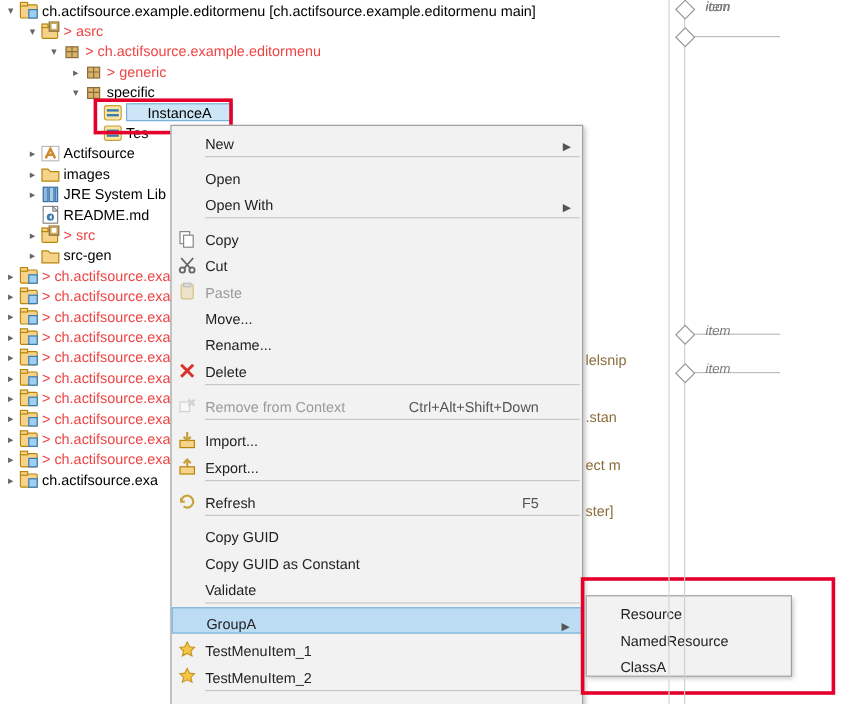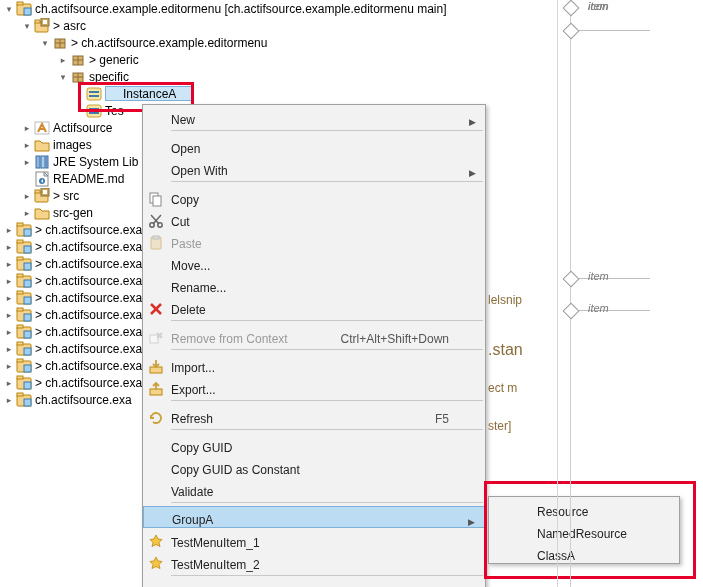--- a/index.html
+++ b/index.html
@@ -4,21 +4,21 @@
 <style>
   html,body{margin:0;padding:0;font-family:"Segoe UI",Tahoma,sans-serif;font-size:12px;color:#222;background:#fff;width:703px;height:587px;overflow:hidden;}
   .root{position:relative;width:703px;height:587px;}
   
   .tree{position:absolute;left:0;top:0;width:560px;}
   .row{display:flex;align-items:center;height:17px;white-space:nowrap;}
   .tw{width:14px;height:14px;display:inline-flex;align-items:center;justify-content:center;color:#666;font-size:9px;cursor:pointer;}
   .ico{width:16px;height:16px;display:inline-flex;align-items:center;justify-content:center;margin-right:3px;}
   .ico svg{width:16px;height:16px;}
   .lbl{color:#000;}
-  .lbl.brown{color:#000000;}
+  .lbl.brown{color:#ef4444;}
   .pad{display:inline-block;}
   .sel{background:#cde6f7;border:1px solid #7bb1d8;height:15px;box-sizing:border-box;}
   .hl-red{position:absolute;border:3px solid #e4002b;pointer-events:none;}
   
   .menu{position:absolute;background:#f2f2f2;border:1px solid #a0a0a0;box-shadow:2px 2px 4px rgba(0,0,0,0.25);width:342px;font-size:12px;}
   .mi{display:flex;align-items:flex-end;height:22px;position:relative;}
   .mi .micon{width:26px;display:flex;align-items:center;justify-content:center;}
   .mi .mlabel{flex:1;padding-left:2px;}
   .mi .maccel{color:#555;padding-right:20px;}
   .mi .marrow{width:16px;color:#555;font-size:9px;}
@@ -511,21 +511,21 @@
         <span class="marrow"></span>
       </div>
   <div class="msep"></div>
   <div class="mi">
         <span class="micon"></span>
         <span class="mlabel">Team</span>
         <span class="marrow">▶</span>
       </div>
 </div>
 
-<div class="submenu" style="left:488px;top:496px;padding-left:20px;">
+<div class="submenu" style="left:488px;top:496px;">
   <div class="mi">
         <span class="micon"></span>
         <span class="mlabel">Resource</span>
       </div>
   <div class="mi">
         <span class="micon"></span>
         <span class="mlabel">NamedResource</span>
       </div>
   <div class="mi">
         <span class="micon"></span>
@@ -546,17 +546,17 @@
   <div class="conn" style="left:12px;top:278px;width:80px"></div>
   <div class="diamond" style="left:7px;top:273px"></div>
   <div class="dlabel" style="left:30px;top:270px">item</div>
 
   <div class="conn" style="left:12px;top:310px;width:80px"></div>
   <div class="diamond" style="left:7px;top:305px"></div>
   <div class="dlabel" style="left:30px;top:302px">item</div>
 </div>
 
 <div style="position:absolute;left:488px;top:293px;color:#8a6d3b;font-size:12px">lelsnip</div>
-<div style="position:absolute;left:488px;top:341px;color:#8a6d3b;font-size:16px">.stan</div>
+<div style="position:absolute;left:488px;top:341px;color:#8a6d3b;font-size:12px">.stan</div>
 <div style="position:absolute;left:488px;top:381px;color:#8a6d3b;font-size:12px">ect m</div>
 <div style="position:absolute;left:488px;top:419px;color:#8a6d3b;font-size:12px">ster]</div>
 
 </div>
 
 </body></html>

